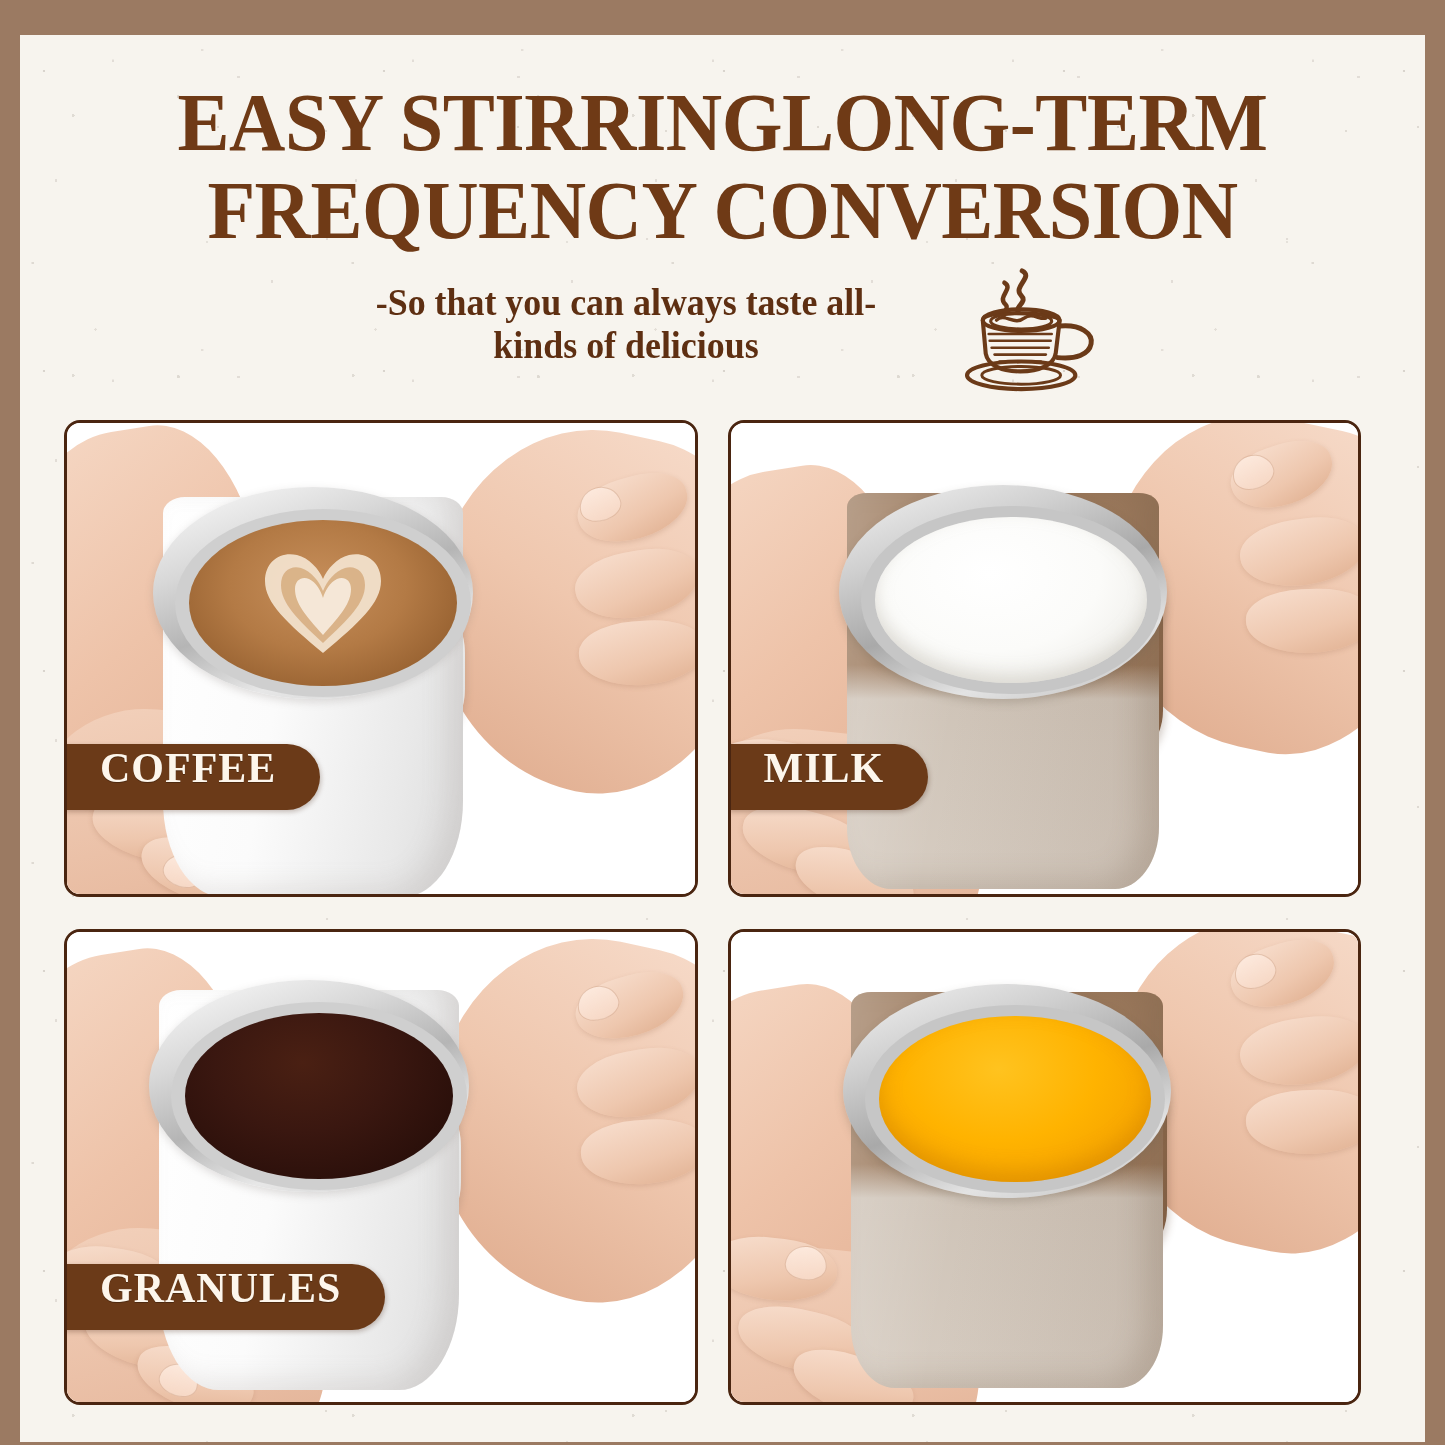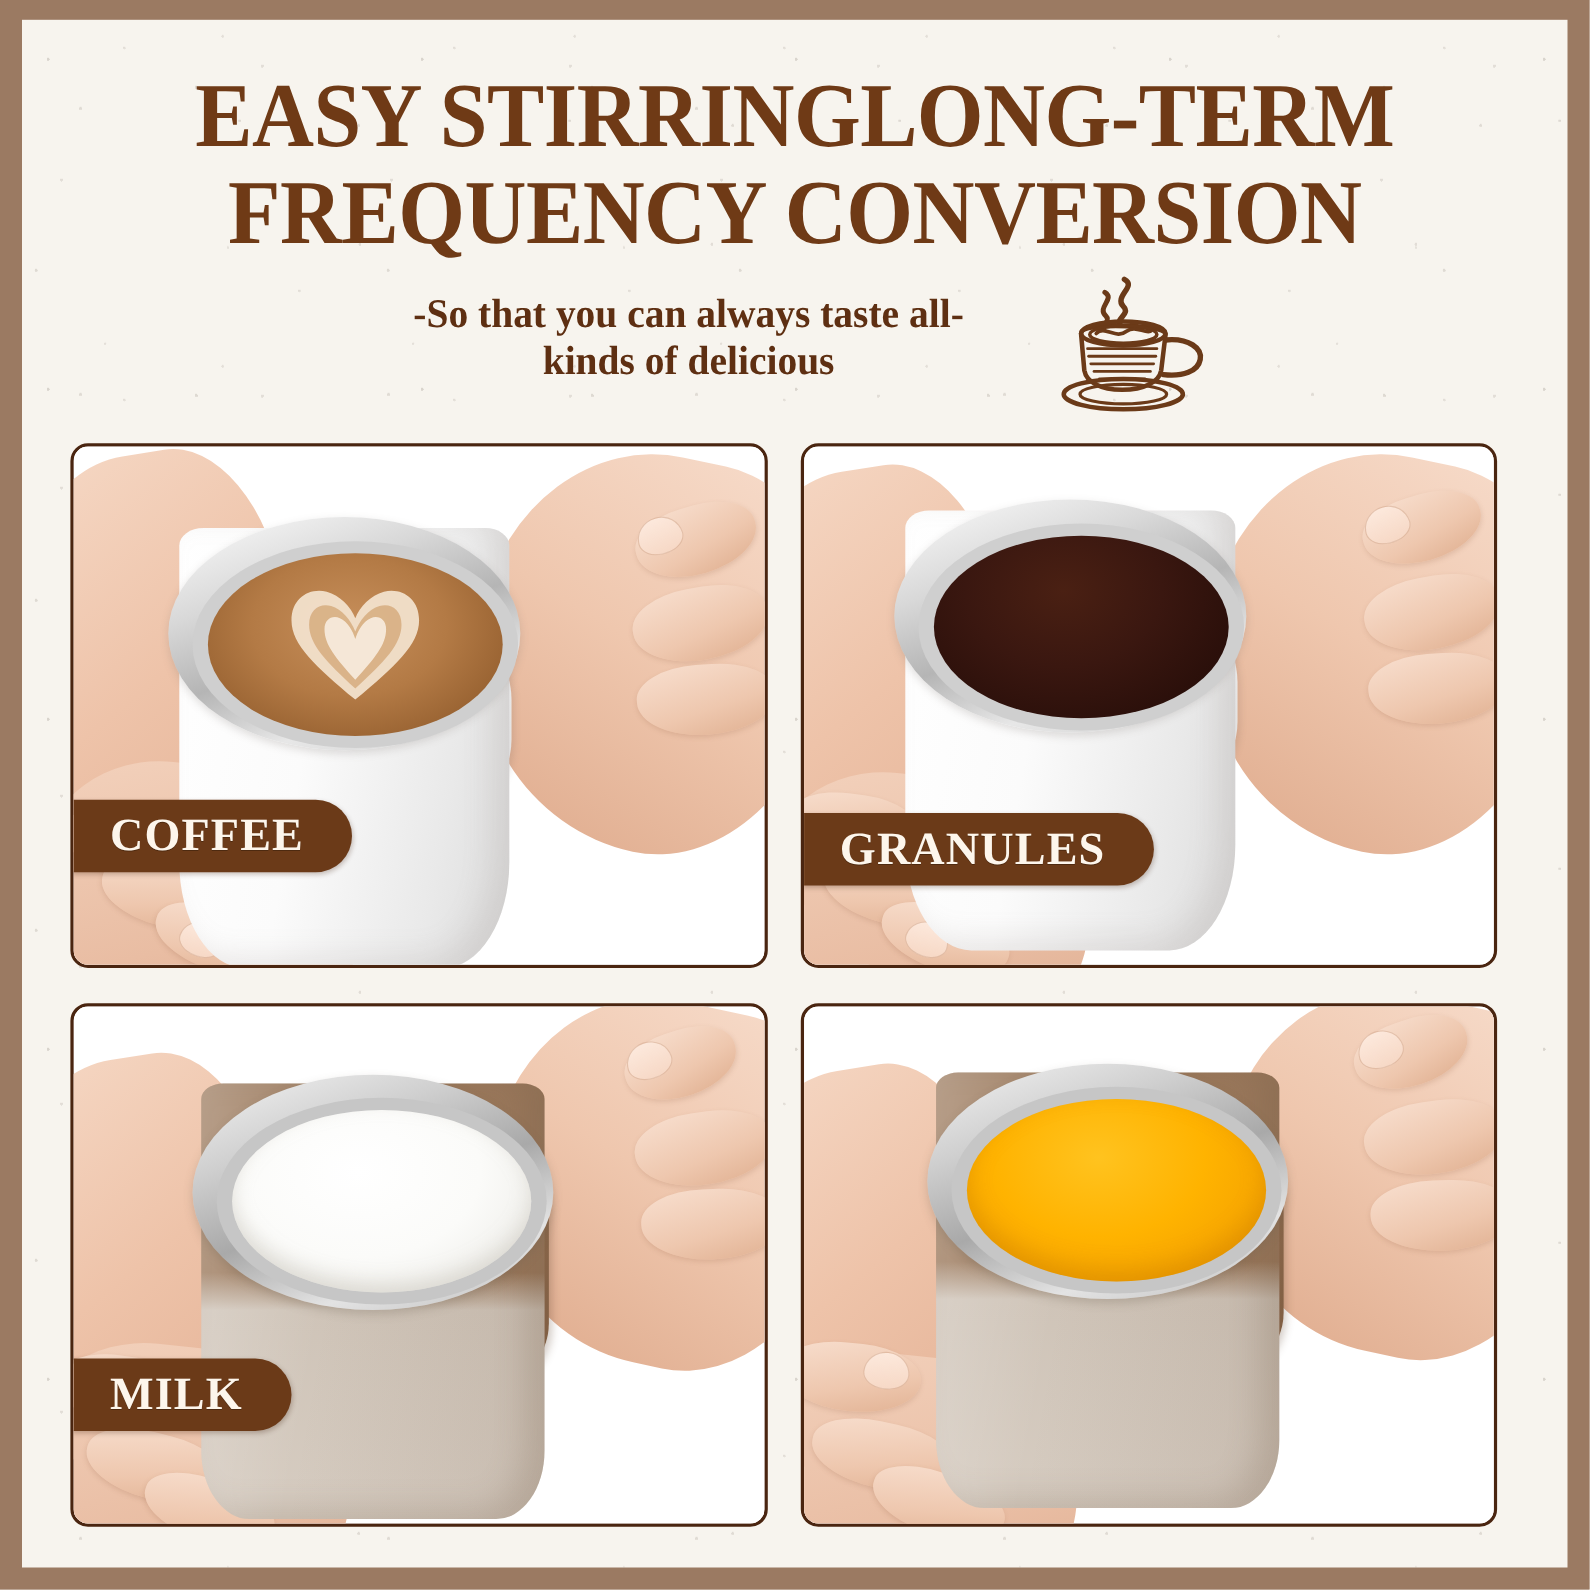--- a/index.html
+++ b/index.html
@@ -36,20 +36,21 @@
       radial-gradient(circle at 4% 76%,  rgba(150,140,130,.25) 0 1.3px, transparent 1.5px),
       radial-gradient(circle at 27% 92%, rgba(150,140,130,.20) 0 1.1px, transparent 1.3px),
       radial-gradient(circle at 52% 69%, rgba(150,140,130,.18) 0 1.1px, transparent 1.3px),
       radial-gradient(circle at 84% 88%, rgba(150,140,130,.22) 0 1.2px, transparent 1.4px),
       radial-gradient(circle at 96% 60%, rgba(150,140,130,.22) 0 1.2px, transparent 1.4px);
     background-size: 340px 300px, 280px 260px, 300px 320px, 360px 280px,
                      320px 300px, 300px 340px, 280px 300px, 340px 320px,
                      300px 280px, 320px 300px, 280px 320px, 360px 300px,
                      300px 280px, 320px 340px;
     overflow: hidden;
+    margin-top: 17px;
   }
 
   
   .header { position: relative; padding: 44px 46px 0 46px; }
 
   .title {
     font-family: "Liberation Serif", serif;
     font-weight: bold;
     color: #6f3a16;
     font-size: 83px;
@@ -265,21 +266,21 @@
     box-shadow: inset 0 -10px 20px rgba(190,115,0,.35);
   }
 
   
   .badge {
     position: absolute;
     left: -3px;
     height: 66px;
     padding: 0 44px 0 36px;
     display: flex;
-    align-items: center;
+    align-items: flex-start;
     background: #6b3a18;
     border-radius: 0 40px 40px 0;
     box-shadow: 1px 2px 5px rgba(60,30,10,.28);
   }
   .badge-text {
     font-family: "Liberation Serif", serif;
     font-weight: bold;
     font-size: 42px;
     letter-spacing: 1px;
     color: #fdf6ec;
@@ -370,20 +371,48 @@
             </div>
           </div>
         </div>
         <div class="badge row1">
           <span class="badge-text">COFFEE</span>
         </div>
       </div>
 
       <div class="card">
         <div class="photo">
+          <div class="hand left" style="left:-58px; top:46px; height:430px;"></div>
+          <div class="hand left-low" style="left:-48px; top:310px;"></div>
+          <div class="finger" style="left:-16px; top:318px; width:124px; height:62px; transform:rotate(8deg);"></div>
+          <div class="nail" style="left:58px;  top:326px; width:42px;  height:34px; transform:rotate(8deg);"></div>
+          <div class="finger" style="left:10px;  top:388px; width:128px; height:60px; transform:rotate(14deg);"></div>
+          <div class="finger" style="left:62px;  top:430px; width:122px; height:56px; transform:rotate(18deg);"></div>
+
+          <div class="hand right" style="right:-70px; top:-4px; height:330px;"></div>
+          <div class="finger" style="right:24px;  top:22px;  width:104px; height:60px; transform:rotate(-18deg);"></div>
+          <div class="nail" style="right:84px;  top:32px;  width:42px;  height:34px; transform:rotate(-18deg);"></div>
+          <div class="finger" style="right:-8px;  top:96px;  width:126px; height:66px; transform:rotate(-8deg);"></div>
+          <div class="finger" style="right:-16px; top:166px; width:128px; height:64px; transform:rotate(-2deg);"></div>
+
+          <div class="tumbler" style="left:116px; top:70px; width:312px; height:396px;">
+            <div class="t-handle"></div>
+            <div class="t-body"></div>
+            <div class="t-rim"></div>
+            <div class="t-rim-inner"></div>
+            <div class="t-liquid milk"></div>
+          </div>
+        </div>
+        <div class="badge row1">
+          <span class="badge-text">MILK</span>
+        </div>
+      </div>
+
+      <div class="card">
+        <div class="photo">
           <div class="hand left" style="left:-54px; top:20px;"></div>
           <div class="hand left-low" style="left:-40px; top:300px;"></div>
           <div class="finger" style="left:-14px; top:316px; width:118px; height:60px; transform:rotate(8deg);"></div>
           <div class="finger" style="left:16px;  top:374px; width:126px; height:60px; transform:rotate(14deg);"></div>
           <div class="finger" style="left:68px;  top:420px; width:120px; height:56px; transform:rotate(18deg);"></div>
           <div class="nail" style="left:92px;  top:432px; width:40px;  height:32px; transform:rotate(20deg);"></div>
 
           <div class="hand right"></div>
           <div class="finger" style="right:10px;  top:44px;  width:110px; height:60px; transform:rotate(-16deg);"></div>
           <div class="nail" style="right:76px;  top:54px;  width:42px;  height:34px; transform:rotate(-16deg);"></div>
@@ -393,48 +422,20 @@
           <div class="mug-white" style="left:92px; top:58px; width:300px; height:400px;">
             <div class="handle"></div>
             <div class="body"></div>
             <div class="rim"></div>
             <div class="rim-inner"></div>
             <div class="liquid black"></div>
           </div>
         </div>
         <div class="badge row2">
           <span class="badge-text">GRANULES</span>
-        </div>
-      </div>
-
-      <div class="card">
-        <div class="photo">
-          <div class="hand left" style="left:-58px; top:46px; height:430px;"></div>
-          <div class="hand left-low" style="left:-48px; top:310px;"></div>
-          <div class="finger" style="left:-16px; top:318px; width:124px; height:62px; transform:rotate(8deg);"></div>
-          <div class="nail" style="left:58px;  top:326px; width:42px;  height:34px; transform:rotate(8deg);"></div>
-          <div class="finger" style="left:10px;  top:388px; width:128px; height:60px; transform:rotate(14deg);"></div>
-          <div class="finger" style="left:62px;  top:430px; width:122px; height:56px; transform:rotate(18deg);"></div>
-
-          <div class="hand right" style="right:-70px; top:-4px; height:330px;"></div>
-          <div class="finger" style="right:24px;  top:22px;  width:104px; height:60px; transform:rotate(-18deg);"></div>
-          <div class="nail" style="right:84px;  top:32px;  width:42px;  height:34px; transform:rotate(-18deg);"></div>
-          <div class="finger" style="right:-8px;  top:96px;  width:126px; height:66px; transform:rotate(-8deg);"></div>
-          <div class="finger" style="right:-16px; top:166px; width:128px; height:64px; transform:rotate(-2deg);"></div>
-
-          <div class="tumbler" style="left:116px; top:70px; width:312px; height:396px;">
-            <div class="t-handle"></div>
-            <div class="t-body"></div>
-            <div class="t-rim"></div>
-            <div class="t-rim-inner"></div>
-            <div class="t-liquid milk"></div>
-          </div>
-        </div>
-        <div class="badge row1">
-          <span class="badge-text">MILK</span>
         </div>
       </div>
 
       <div class="card">
         <div class="photo">
           <div class="hand left" style="left:-62px; top:56px; height:420px;"></div>
           <div class="hand left-low" style="left:-52px; top:318px;"></div>
           <div class="finger" style="left:-20px; top:306px; width:126px; height:62px; transform:rotate(6deg);"></div>
           <div class="nail" style="left:54px;  top:314px; width:42px;  height:34px; transform:rotate(6deg);"></div>
           <div class="finger" style="left:6px;   top:378px; width:130px; height:60px; transform:rotate(12deg);"></div>

